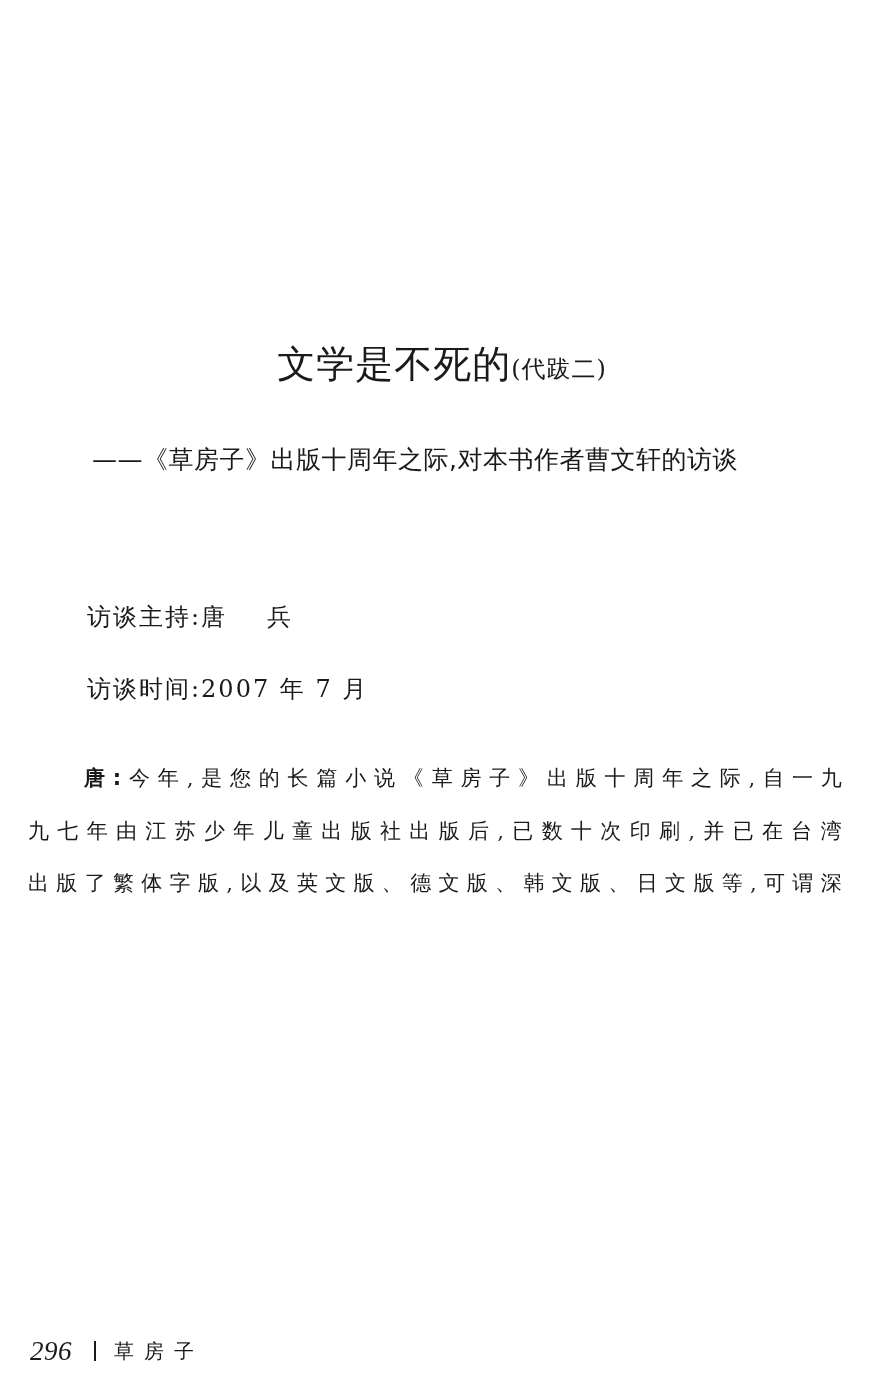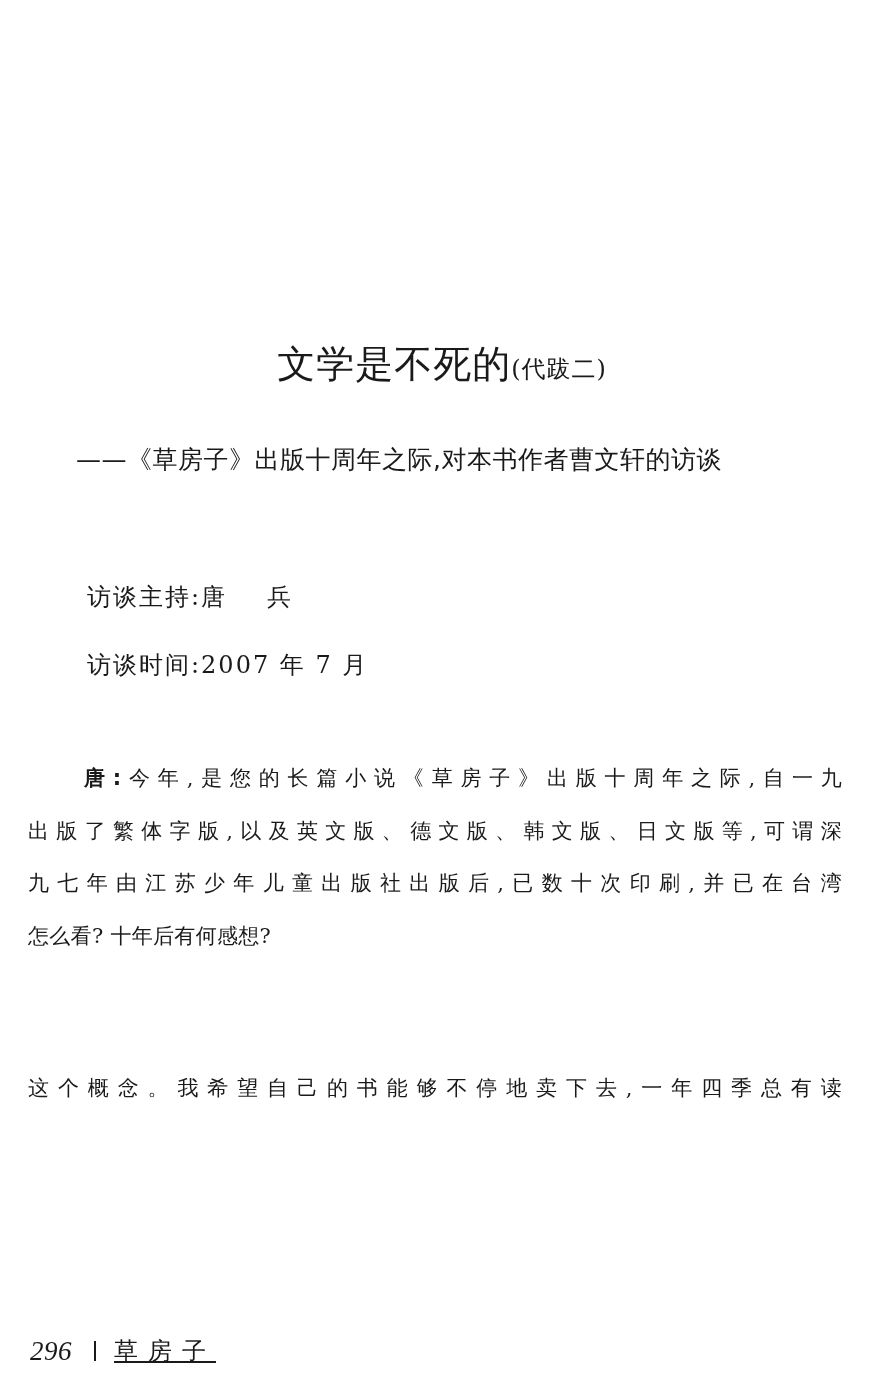--- a/index.html
+++ b/index.html
@@ -26,39 +26,39 @@
       letter-spacing: 1px;
       font-family: "DejaVu Serif", "Liberation Serif", serif;
     }
     .title .sub-paren {
       font-size: 24px;
       letter-spacing: 1px;
     }
     .subtitle {
       position: absolute;
       top: 440px;
-      left: 76px;
+      left: 92px;
       width: 740px;
       font-size: 25px;
       line-height: 40px;
       font-family: "DejaVu Sans", "Liberation Sans", sans-serif;
       font-weight: normal;
       letter-spacing: 0.5px;
       white-space: nowrap;
     }
     .meta {
       position: absolute;
       left: 87px;
       font-size: 24px;
       line-height: 34px;
       letter-spacing: 2px;
       white-space: nowrap;
     }
-    .meta.host { top: 580px; }
-    .meta.time { top: 648px; }
+    .meta.host { top: 600px; }
+    .meta.time { top: 672px; }
     .meta .gap { display: inline-block; width: 40px; }
 
     .para {
       position: absolute;
       left: 28px;
       width: 814px;
       font-size: 21px;
       line-height: 52.5px;
       text-align: justify;
       text-align-last: left;
@@ -102,23 +102,22 @@
     }
     .footer-divider {
       display: inline-block;
       width: 2px;
       height: 20px;
       background: #1a1a1a;
       margin: 0 18px 0 22px;
     }
     .running-title {
       font-family: "DejaVu Sans", "Liberation Sans", sans-serif;
-      font-size: 24px;
+      font-size: 20px;
       letter-spacing: 10px;
-      text-decoration: underline;
     }
   </style>
 </head>
 <body>
 
 <div>
 
   <h1 class="title" style="margin:6px;font-weight:normal;">
     <span>文学是不死的</span><span class="sub-paren">(代跋二)</span>
   </h1>
@@ -128,27 +127,25 @@
   <div class="meta host">
     <span>访谈主持:</span><span>唐</span><span class="gap"></span><span>兵</span>
   </div>
 
   <div class="meta time">
     <span>访谈时间:</span><span>2007 年 7 月</span>
   </div>
 
   <div class="para p1">
     <span class="line indent"><span class="speaker">唐:</span><span>今年,是您的长篇小说《草房子》出版十周年之际,自一九</span></span>
+    <span class="line">九七年由江苏少年儿童出版社出版后,已数十次印刷,并已在台湾</span>
     <span class="line">出版了繁体字版,以及英文版、德文版、韩文版、日文版等,可谓深</span>
-    <span class="line">九七年由江苏少年儿童出版社出版后,已数十次印刷,并已在台湾</span>
-    <span class="line last">怎么看? 十年后有何感想?</span>
   </div>
 
   <div class="para p2">
-    <span class="line">这个概念。我希望自己的书能够不停地卖下去,一年四季总有读</span>
   </div>
 
   <div class="footer">
     <span class="page-number">296</span>
     <span class="footer-divider"></span>
     <span class="running-title">草房子</span>
   </div>
 
 </div>
 

